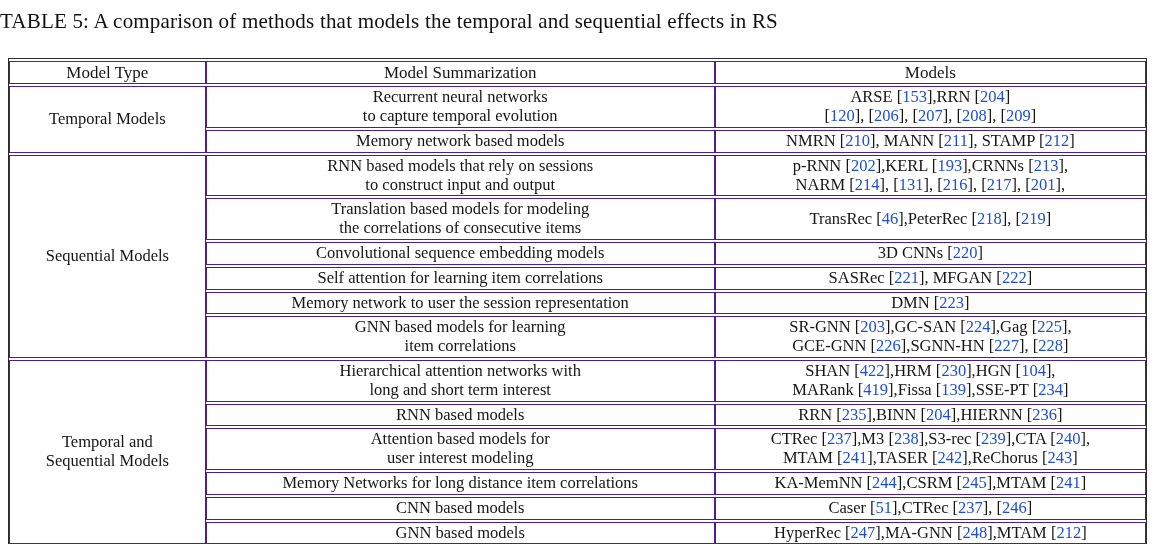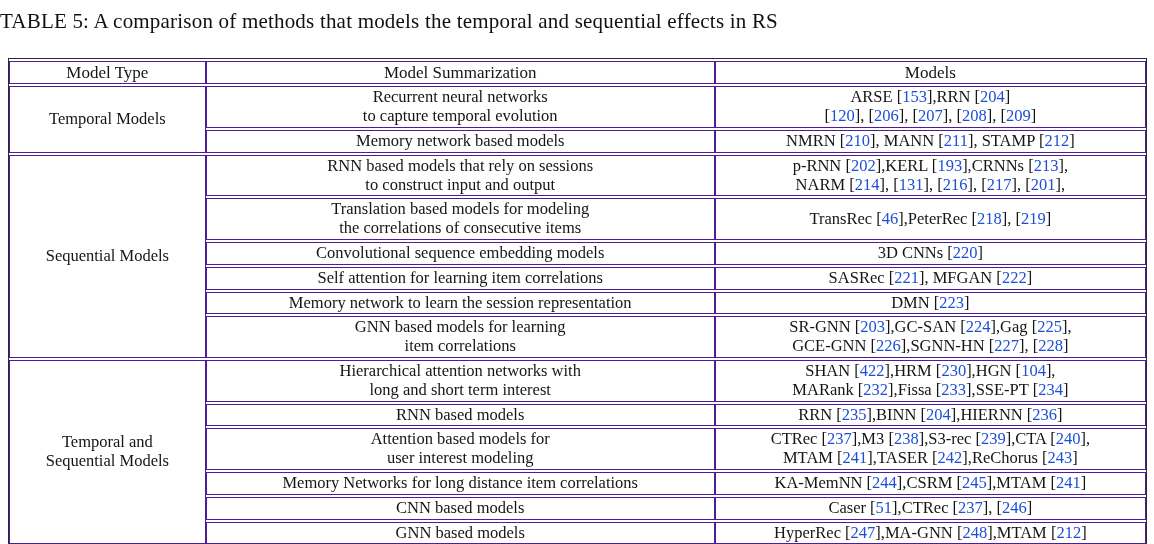--- a/index.html
+++ b/index.html
@@ -72,31 +72,31 @@
       </tr>
       <tr>
         <td>Convolutional sequence embedding models</td>
         <td>3D CNNs [<span class="cite">220</span>]</td>
       </tr>
       <tr>
         <td>Self attention for learning item correlations</td>
         <td>SASRec [<span class="cite">221</span>], MFGAN [<span class="cite">222</span>]</td>
       </tr>
       <tr>
-        <td>Memory network to learn the session representation</td>
+        <td>Memory network to user the session representation</td>
         <td>DMN [<span class="cite">223</span>]</td>
       </tr>
       <tr>
         <td>GNN based models for learning<br>item correlations</td>
         <td>SR-GNN [<span class="cite">203</span>],GC-SAN [<span class="cite">224</span>],Gag [<span class="cite">225</span>],<br>GCE-GNN [<span class="cite">226</span>],SGNN-HN [<span class="cite">227</span>], [<span class="cite">228</span>]</td>
       </tr>
       <tr>
         <td rowspan="6">Temporal and<br>Sequential Models</td>
         <td>Hierarchical attention networks with<br>long and short term interest</td>
-        <td>SHAN [<span class="cite">422</span>],HRM [<span class="cite">230</span>],HGN [<span class="cite">104</span>],<br>MARank [<span class="cite">232</span>],Fissa [<span class="cite">233</span>],SSE-PT [<span class="cite">234</span>]</td>
+        <td>SHAN [<span class="cite">422</span>],HRM [<span class="cite">230</span>],HGN [<span class="cite">104</span>],<br>MARank [<span class="cite">419</span>],Fissa [<span class="cite">139</span>],SSE-PT [<span class="cite">234</span>]</td>
       </tr>
       <tr>
         <td>RNN based models</td>
         <td>RRN [<span class="cite">235</span>],BINN [<span class="cite">204</span>],HIERNN [<span class="cite">236</span>]</td>
       </tr>
       <tr>
         <td>Attention based models for<br>user interest modeling</td>
         <td>CTRec [<span class="cite">237</span>],M3 [<span class="cite">238</span>],S3-rec [<span class="cite">239</span>],CTA [<span class="cite">240</span>],<br>MTAM [<span class="cite">241</span>],TASER [<span class="cite">242</span>],ReChorus [<span class="cite">243</span>]</td>
       </tr>
       <tr>

